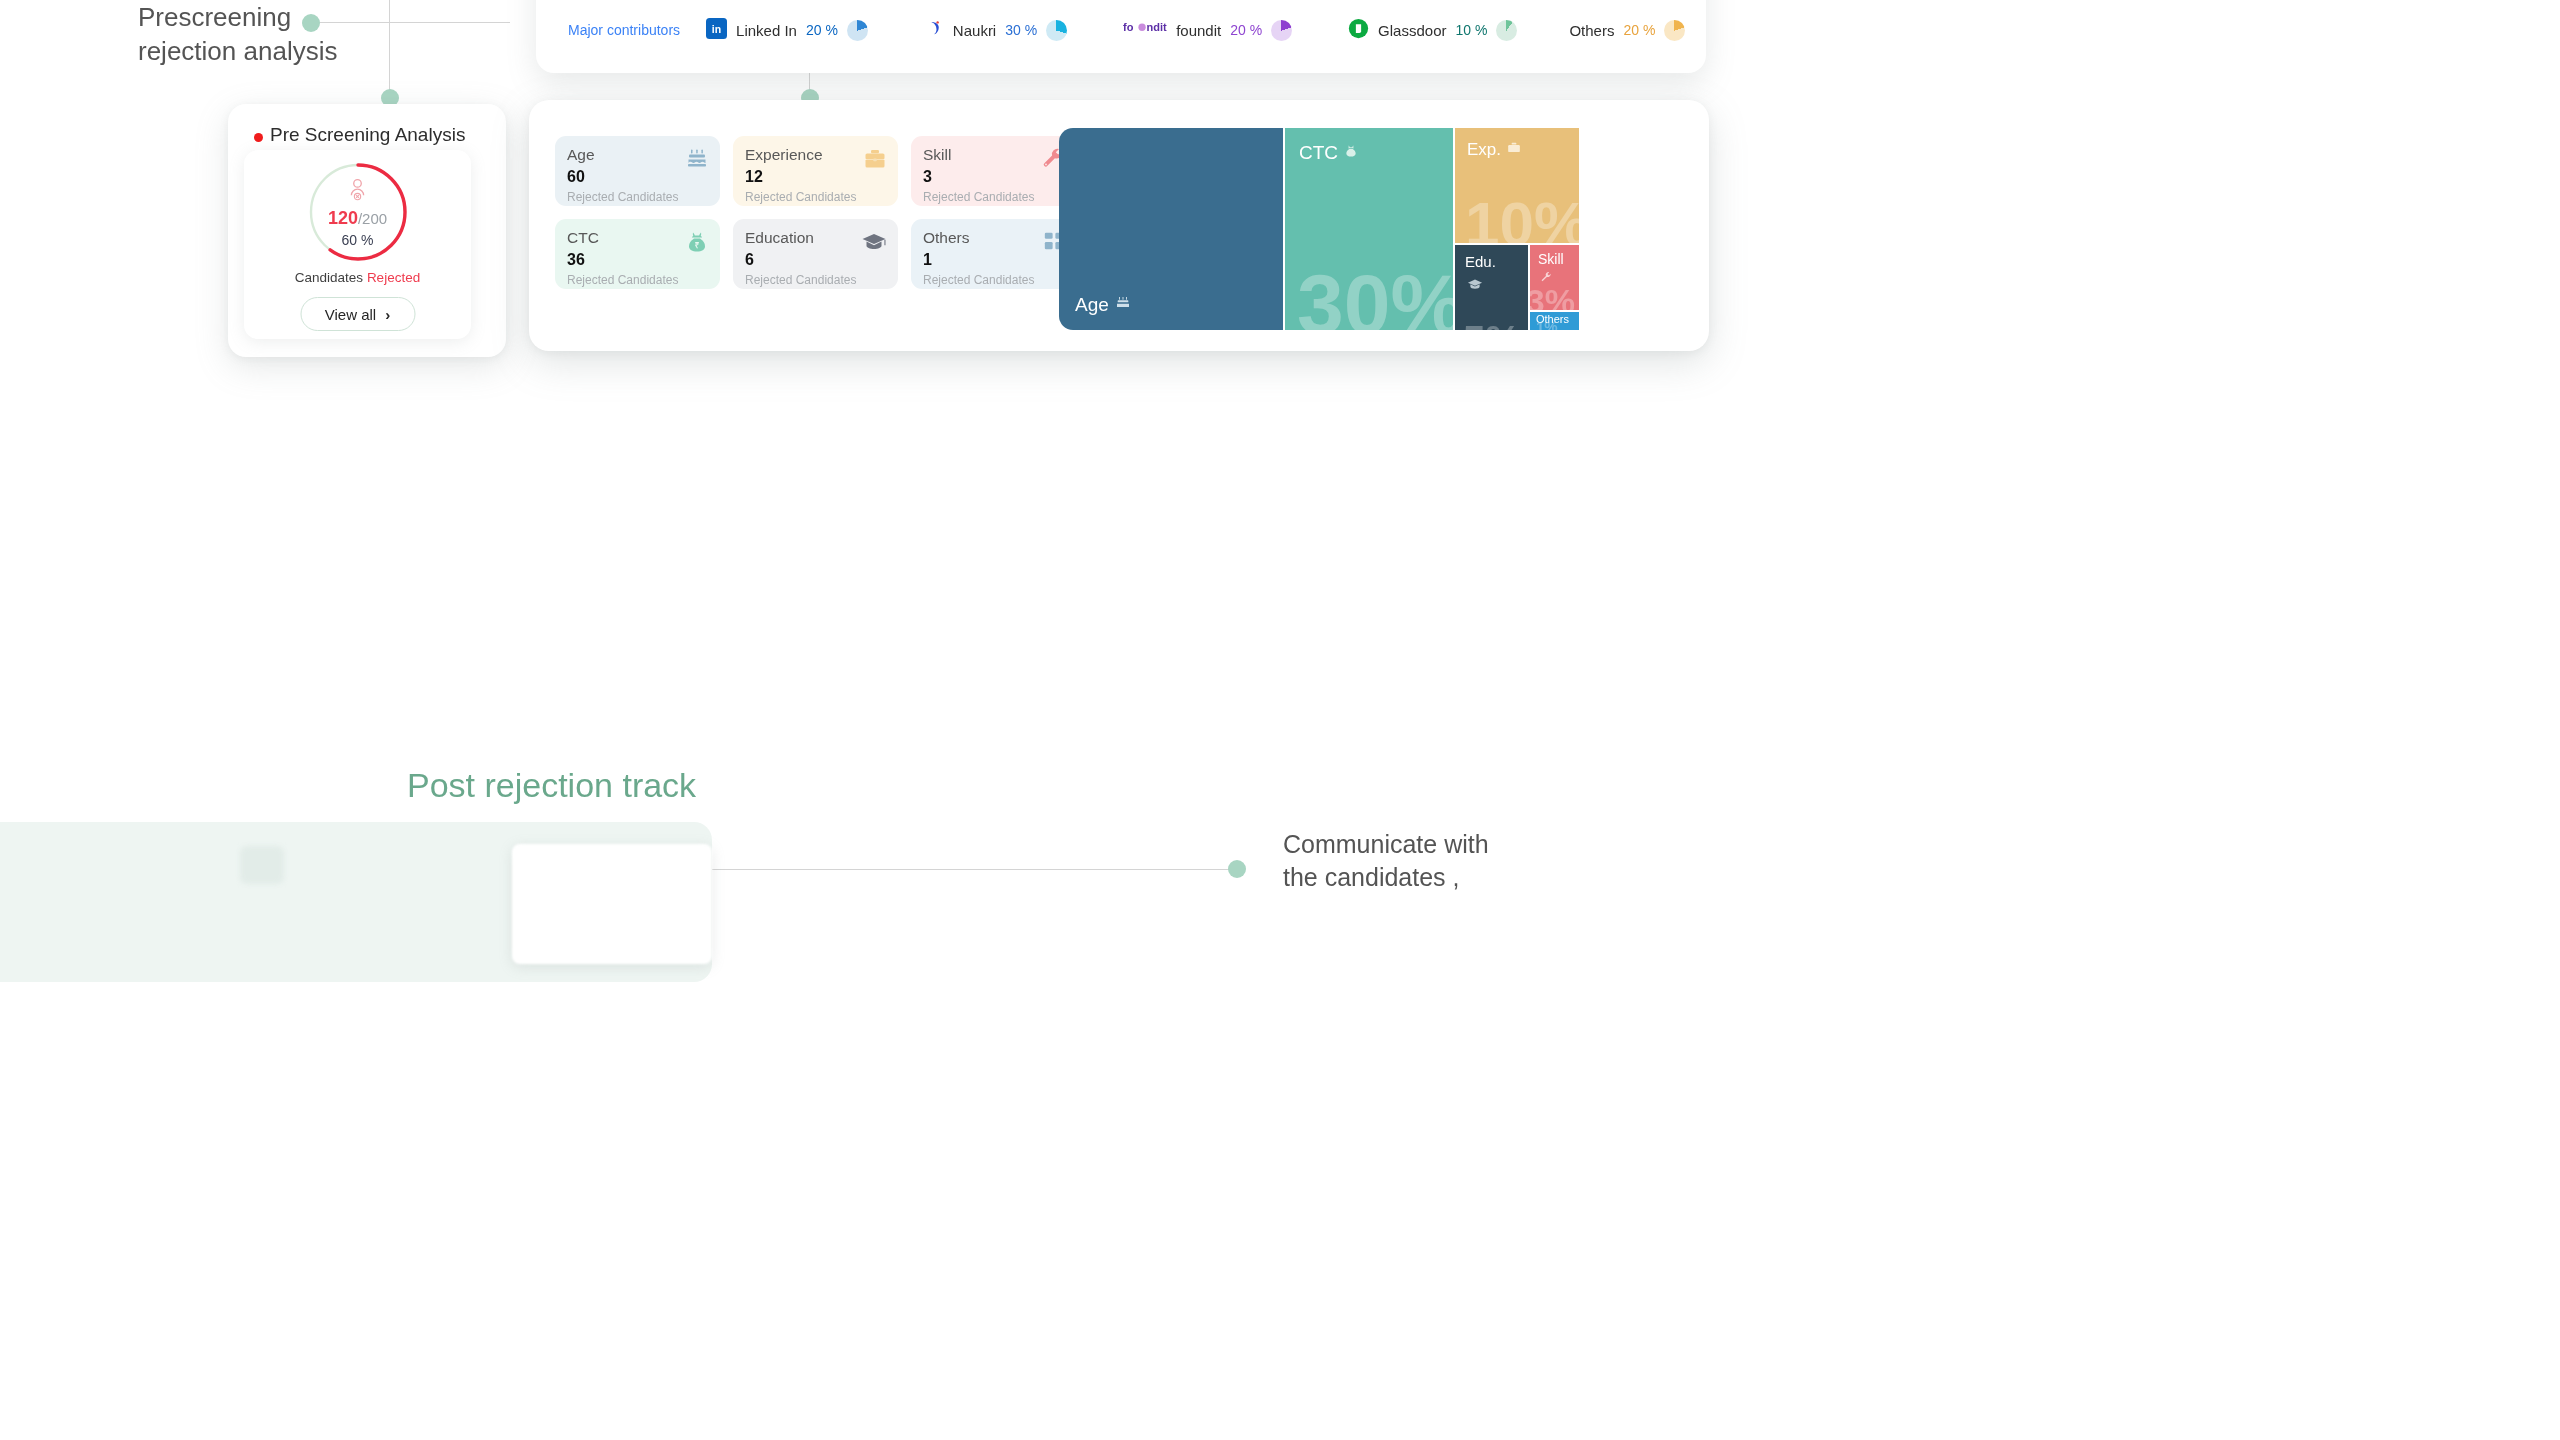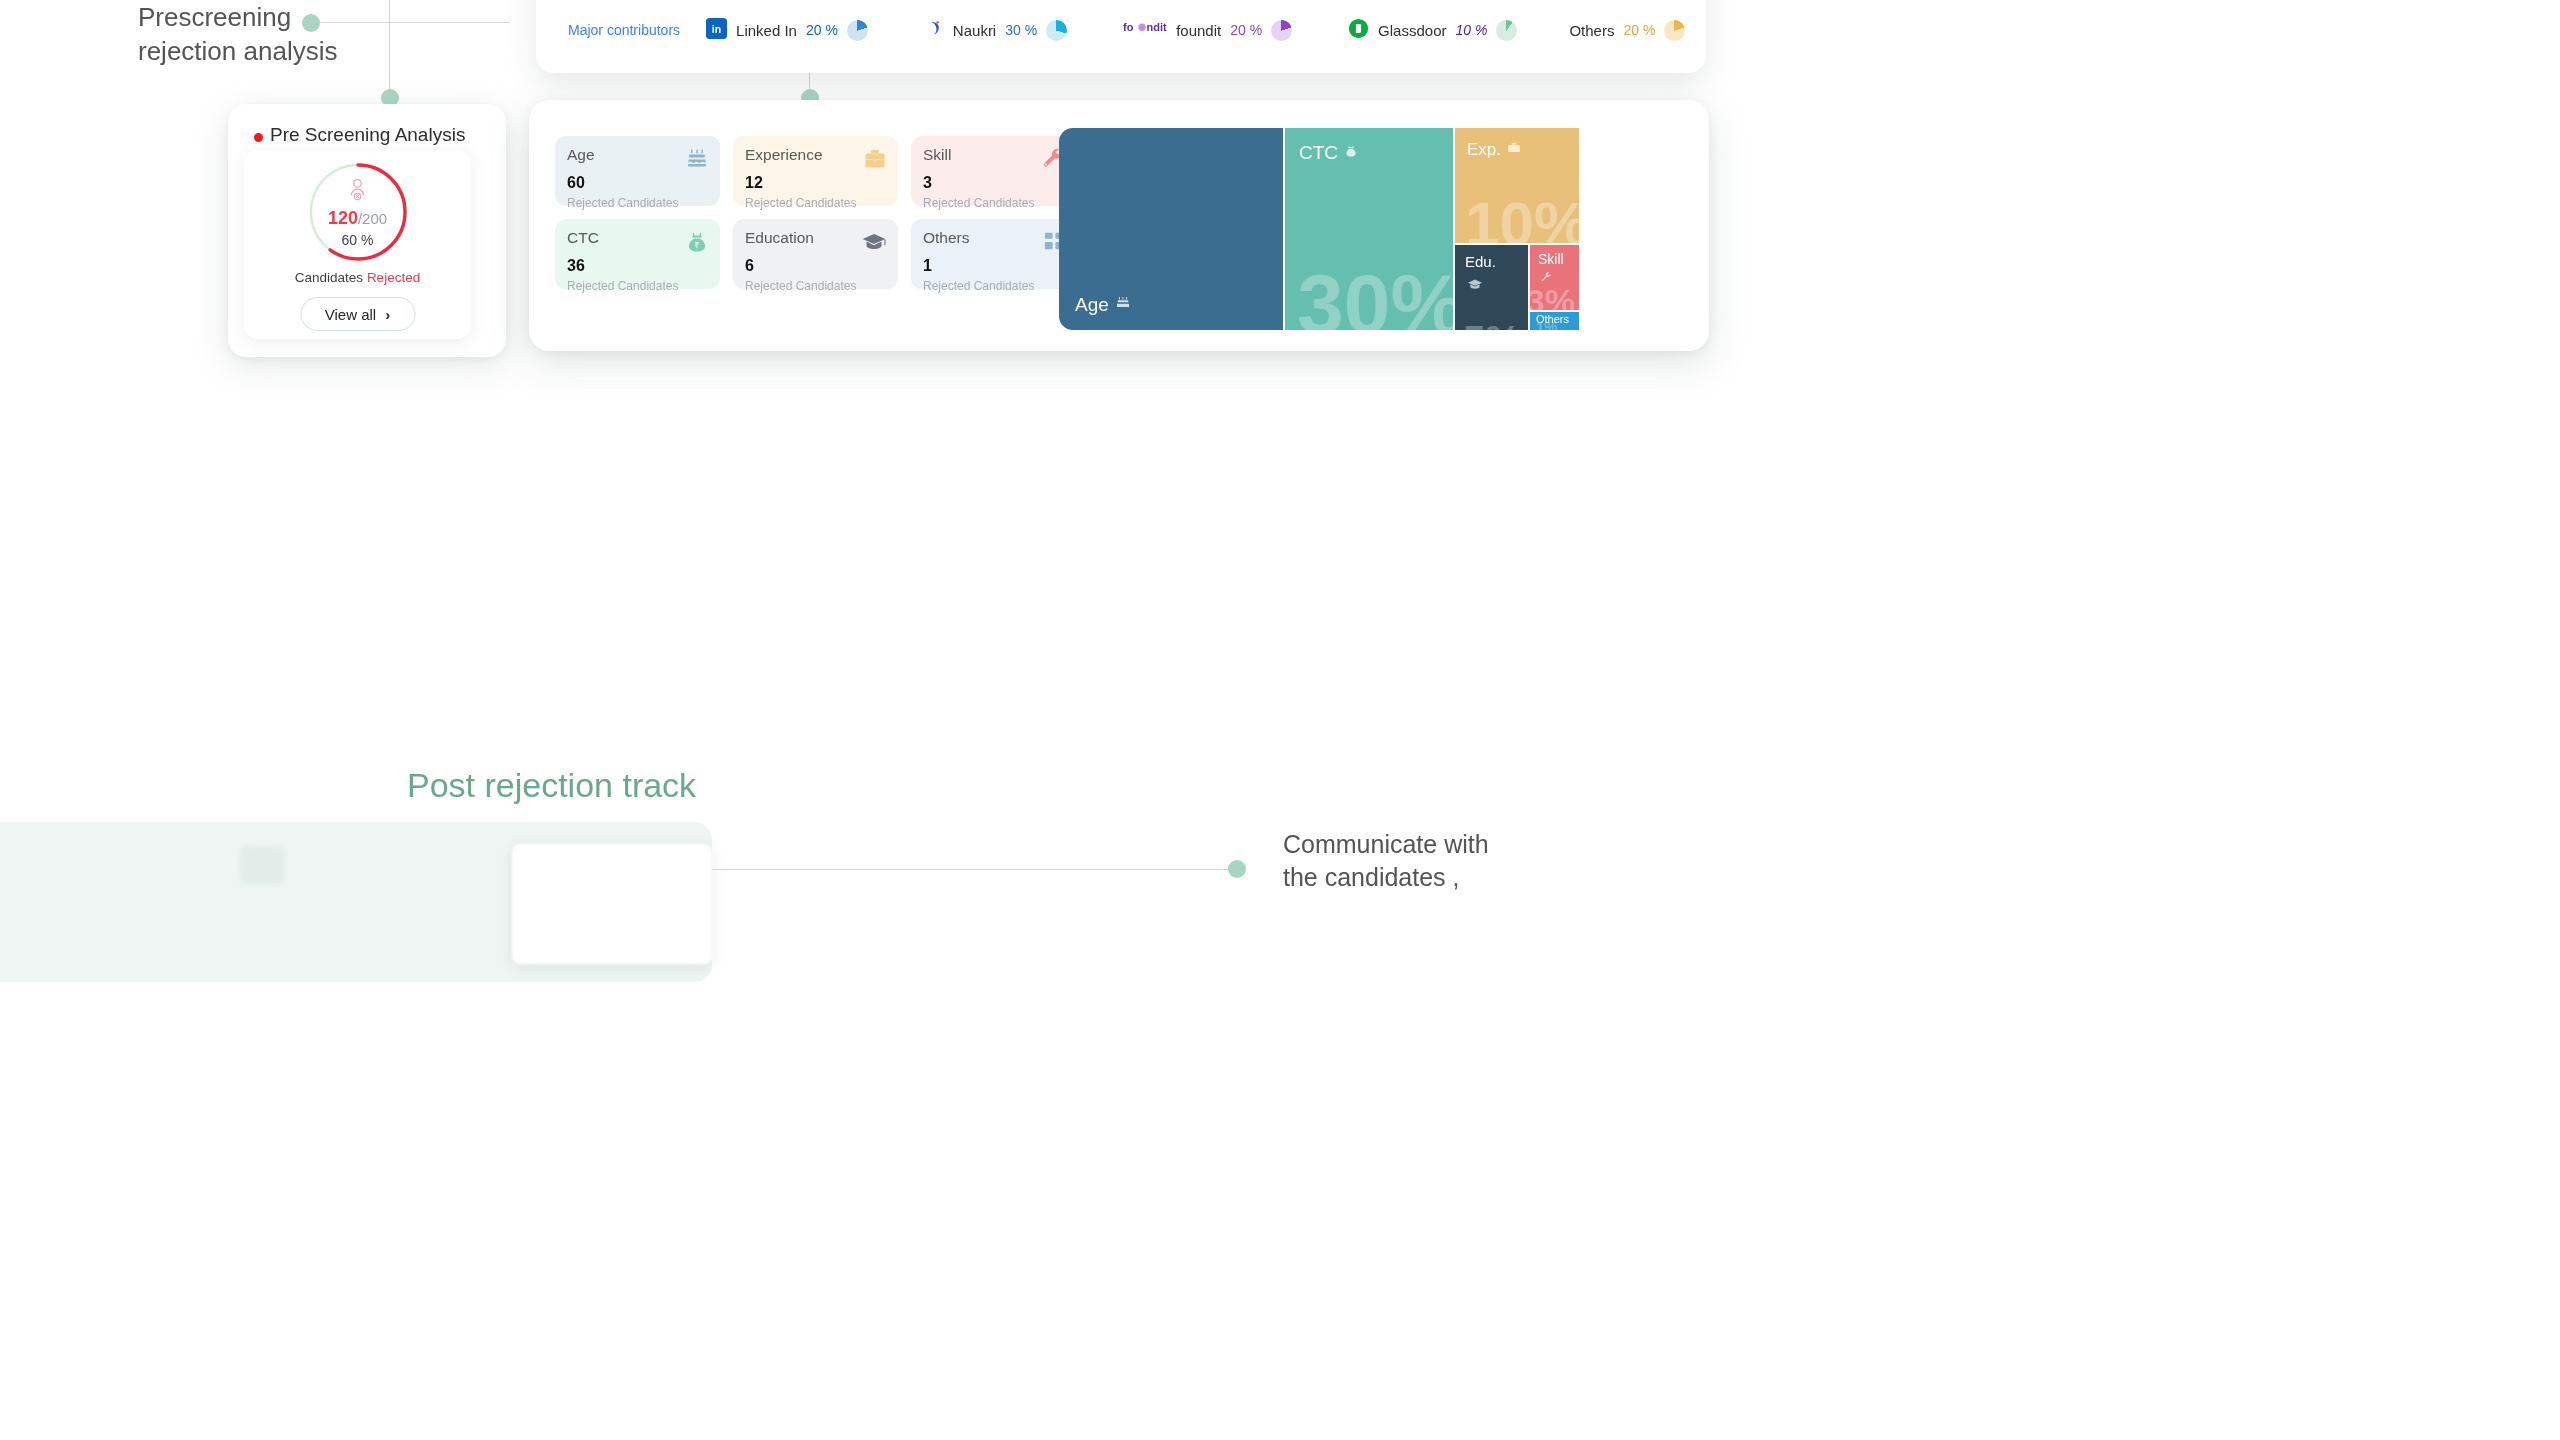--- a/index.html
+++ b/index.html
@@ -82,21 +82,21 @@
   }
   .stats-grid {
     position: absolute; left: 26px; top: 36px;
     display: grid; grid-template-columns: repeat(3, 165px);
     grid-template-rows: 70px 70px; gap: 13px;
   }
   .stat {
     position: relative; border-radius: 11px; padding: 10px 12px 0 12px;
   }
   .stat .s-name { font-size: 15.5px; color: #585858; line-height: 1.1; }
-  .stat .s-val  { font-size: 16px; color: #111; font-weight: 700; margin-top: 11px; }
+  .stat .s-val  { font-size: 16px; color: #111; font-weight: 700; margin-top: 5px; }
   .stat .s-sub  { font-size: 12px; color: #a9adb1; margin-top: 4px; }
   .stat .s-icon { position: absolute; right: 11px; top: 11px; }
 
   .bg-age   { background: #eaf1f5; }
   .bg-exp   { background: #fdf6e8; }
   .bg-skill { background: #fdecec; }
   .bg-ctc   { background: #e9f7f1; }
   .bg-edu   { background: #f0f1f3; }
   .bg-oth   { background: #eaf2f7; }
 
@@ -328,21 +328,21 @@
     </div>
 
     <div class="contrib-item" style="margin-left:56px;">
       <span>
         <svg width="21" height="21" viewBox="0 0 24 24">
             <circle cx="12" cy="12" r="11" fill="#0caa41"></circle>
             <path d="M9 7h6v8a2 2 0 0 1-2 2H9V7z" fill="#fff"></path>
           </svg>
       </span>
       <span class="contrib-name">Glassdoor</span>
-      <span class="contrib-pct" style="color:#4c1d95;font-style:italic;">10 %</span>
+      <span class="contrib-pct" style="color:#0f766e;">10 %</span>
       <span class="mini-pie" style="background:conic-gradient(#6fc49a 0 10%, #d8ece2 10% 100%);"></span>
     </div>
 
     <div class="contrib-item" style="margin-left:52px;">
       <span class="contrib-name">Others</span>
       <span class="contrib-pct" style="color:#e8a33d;">20 %</span>
       <span class="mini-pie" style="background:conic-gradient(#f0b44e 0 20%, #fae7c4 20% 100%);"></span>
     </div>
   </div>
 </div>

